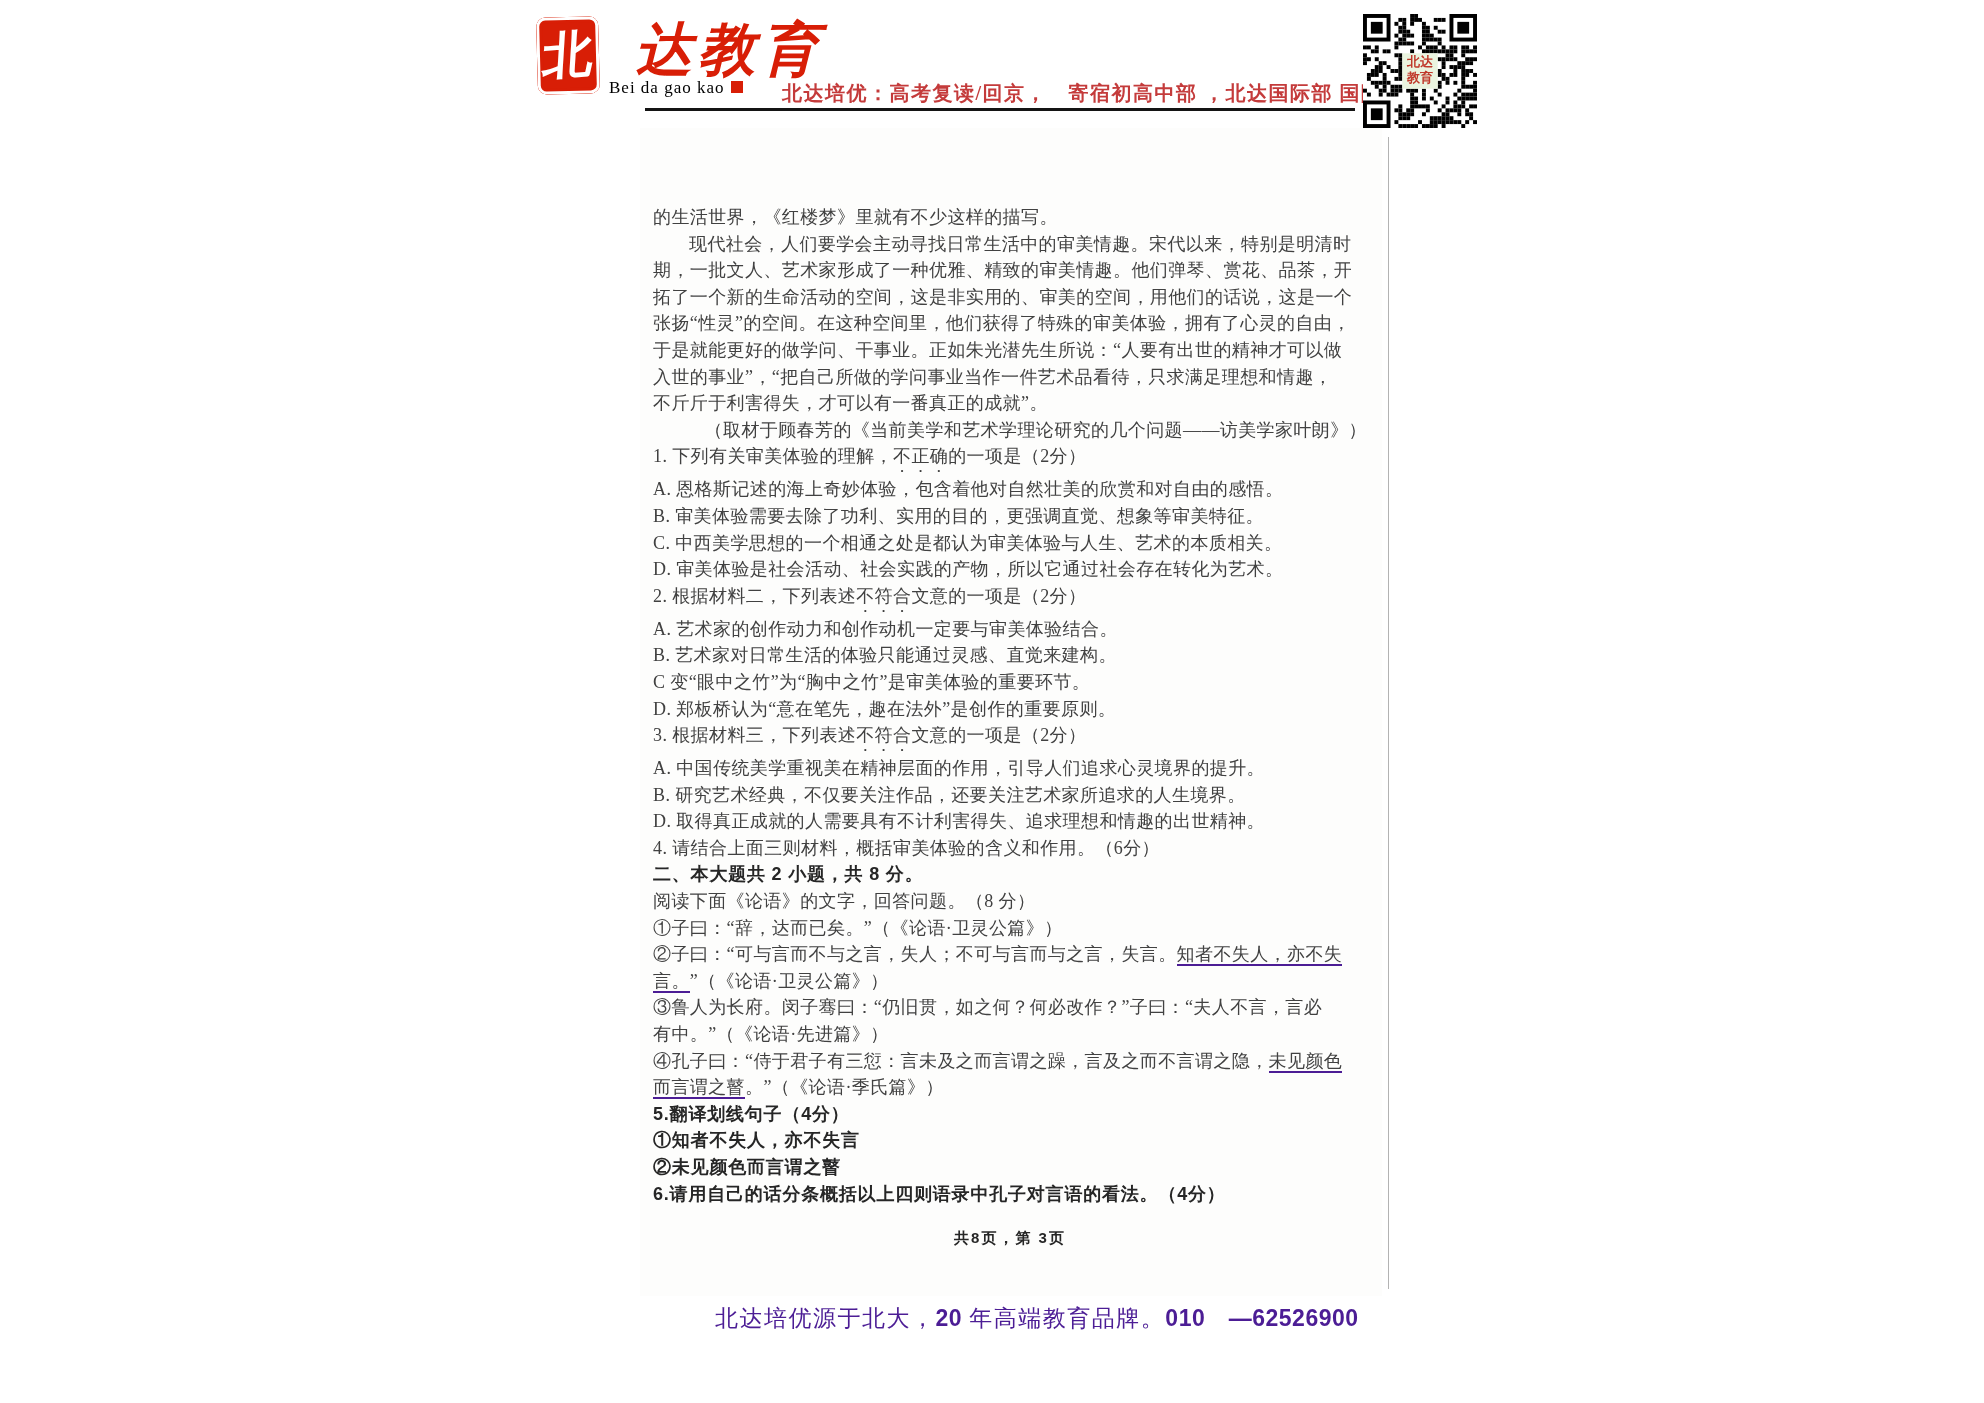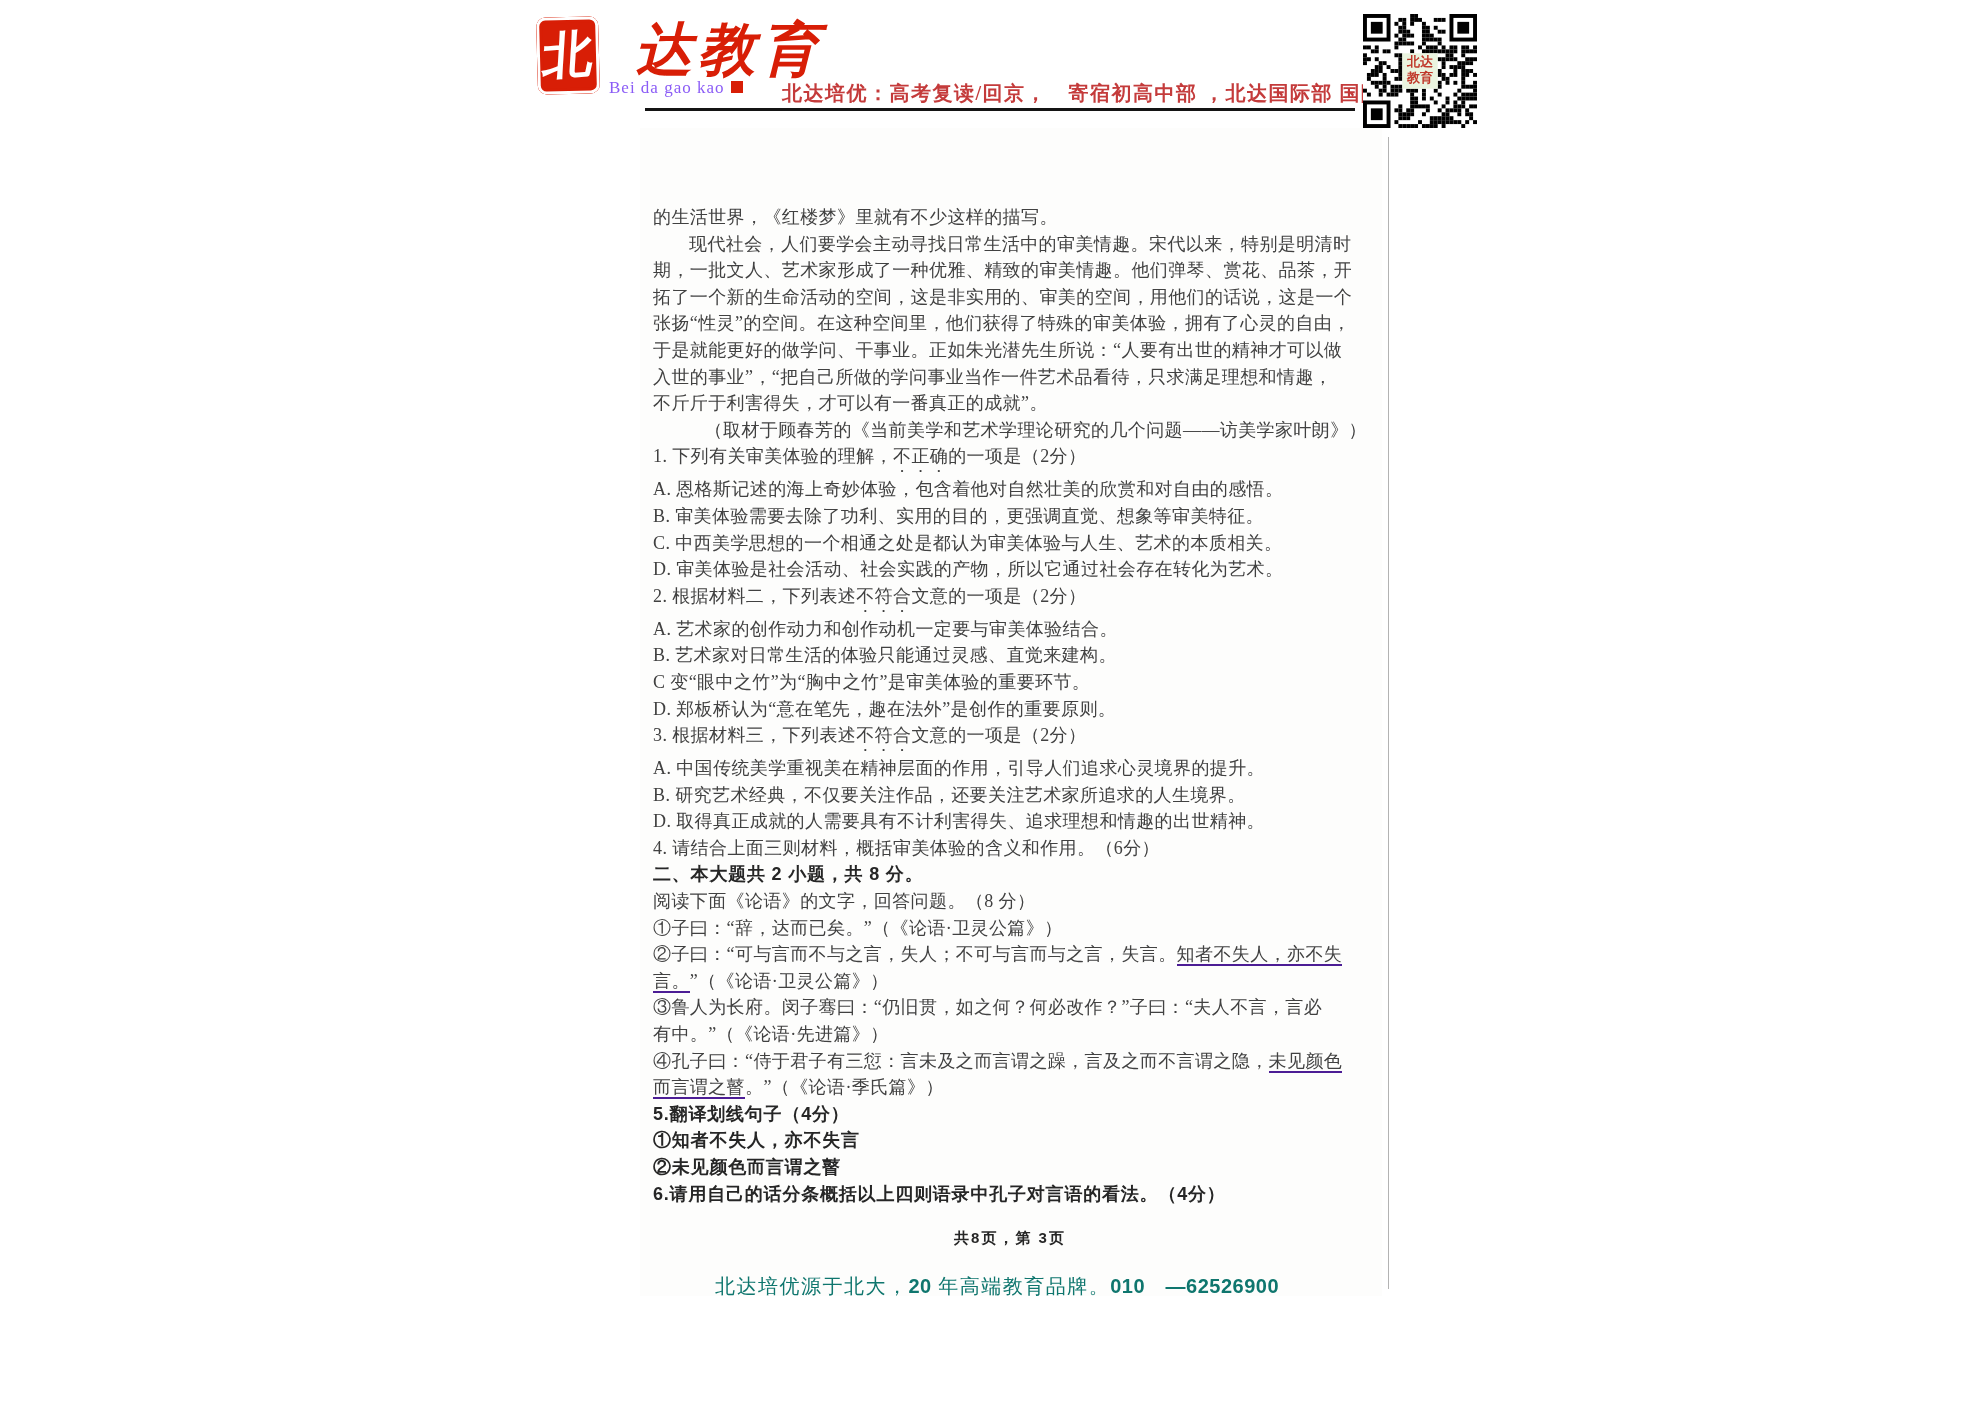--- a/index.html
+++ b/index.html
@@ -18,21 +18,21 @@
   .stamp span {
     color:#fff; font-size:50px; font-weight:bold;
     font-family:"DejaVu Serif", serif; transform:skewX(-8deg) rotate(-3deg);
   }
   .calli {
     position:absolute; left:608px; top:12px; color:#d81e06;
     font-size:57px; font-weight:bold; font-style:italic;
     letter-spacing:6px; font-family:"DejaVu Serif", serif; white-space:nowrap;margin-left:27px;
   }
   .subtitle {
-    position:absolute; left:609px; top:78px; font-size:17px; color:#8b5cf6;
+    position:absolute; left:609px; top:78px; font-size:17px; color:#000000;
     font-family:"Liberation Serif", serif; letter-spacing:1px; white-space:nowrap;
   }
   .subtitle .sq { display:inline-block; width:12px; height:12px; background:#d81e06; margin-left:6px; }
   .tagline {
     position:absolute; left:782px; top:80px; font-size:20px; color:#c43b3b;
     letter-spacing:1.5px; white-space:nowrap; font-weight:bold;
     font-family:"Liberation Serif", serif;
   }
   .hrule { position:absolute; left:645px; top:108px; width:710px; height:3px; background:#141414; }
   .qr { position:absolute; left:1363px; top:14px; width:114px; height:114px; }
@@ -50,21 +50,21 @@
     color:#262626; letter-spacing:0.8px;
   }
   .pageline { font-size:15px; letter-spacing:2px; }
   .u { border-bottom:2px solid #4c1d95; }
   .e {
     -webkit-text-emphasis:filled dot #3c3c3c; -webkit-text-emphasis-position:under;
     text-emphasis:filled dot #3c3c3c; text-emphasis-position:under right;text-align:center;
   }
   
   .footer {
-    position:absolute; left:715px; top:1273px; font-size:20px; color:#0f766e;
+    position:absolute; left:715px; top:1303px; font-size:23px; color:#4c1d95;
     letter-spacing:1.5px; white-space:nowrap; font-family:"Liberation Serif", serif;
   }
   .footer .b { font-weight:bold; font-family:"Liberation Sans", sans-serif; letter-spacing:0.5px; }
 </style>
 </head>
 <body>
 
 <div class="page">
 
   <div class="stamp">

